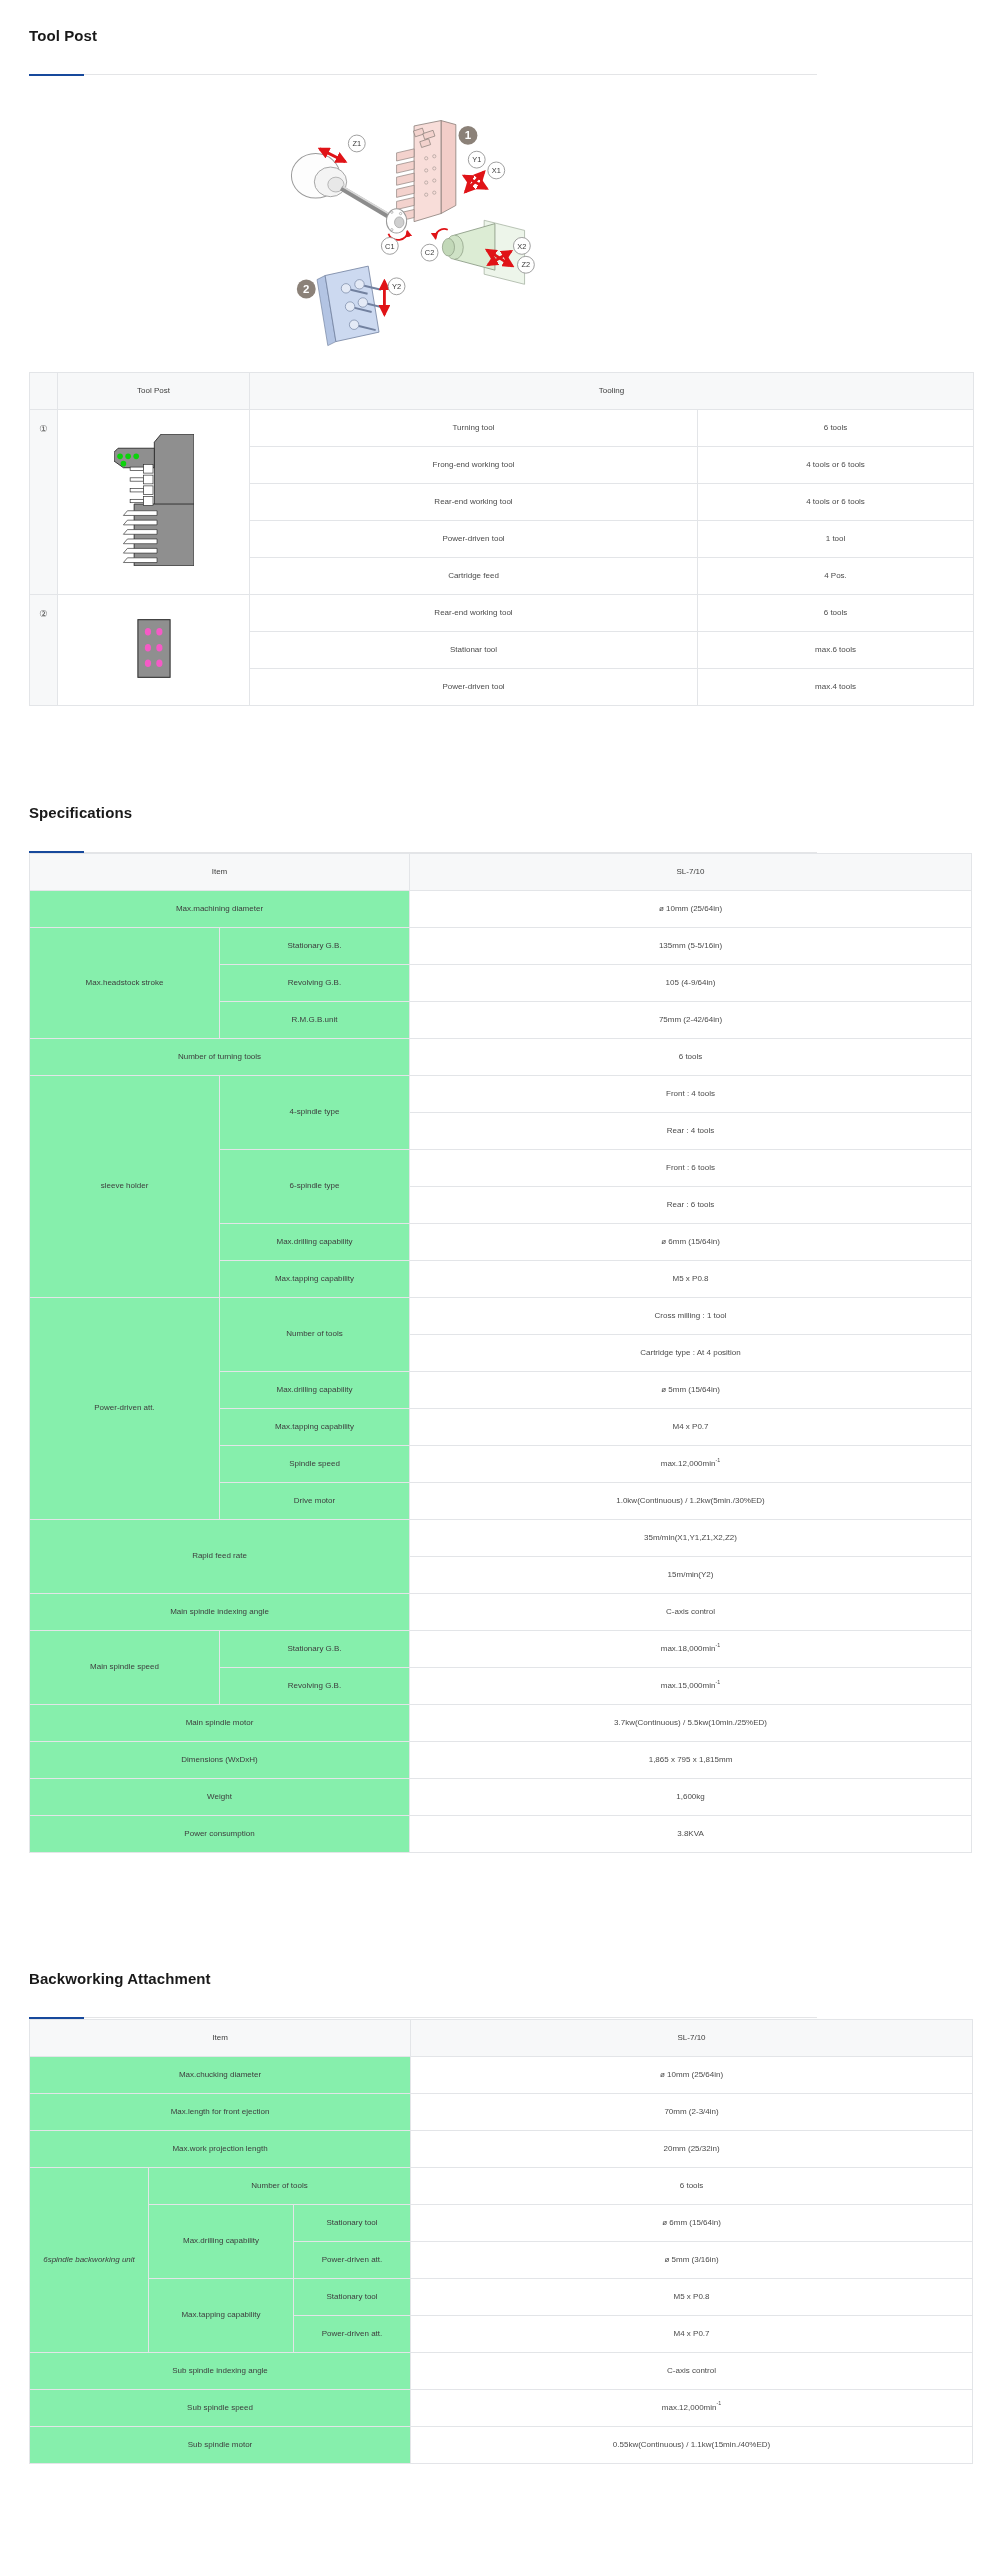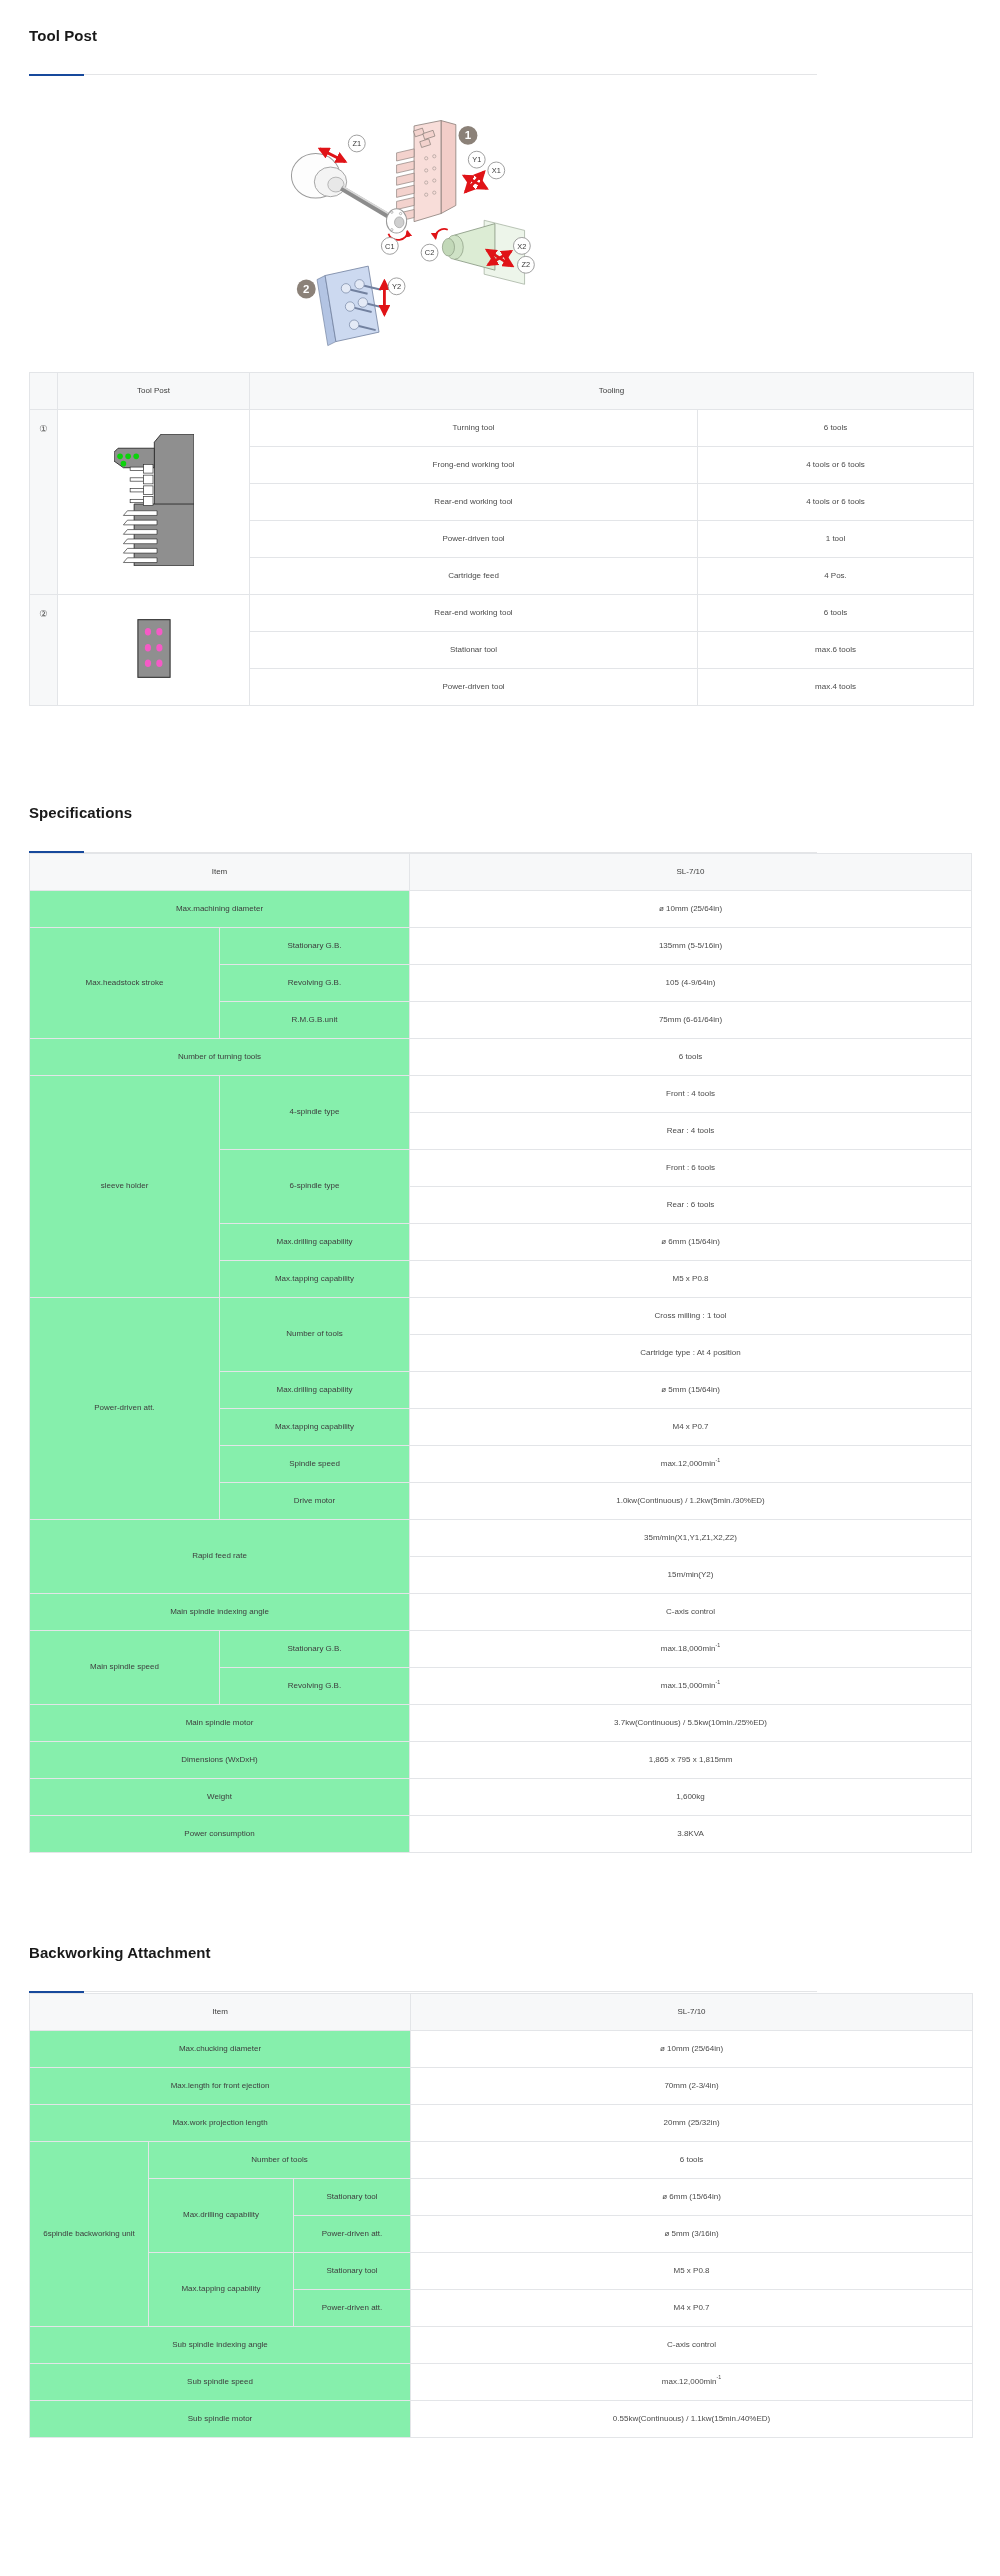--- a/index.html
+++ b/index.html
@@ -8,31 +8,31 @@
 
   h2.sec-title { margin:0; font-size:15px; line-height:1.25; font-weight:700; color:#191919; letter-spacing:0.1px; }
 
   .divider { position:relative; height:2px; margin-top:28px; }
   .divider .line { position:absolute; left:0; right:0; top:0.7px; height:0.7px; background:#e4e5e7; }
   .divider .accent { position:absolute; left:0; top:0; width:55px; height:2px; background:#17499c; }
 
   .diagram-wrap { margin:43px 0 9.4px 0; height:244px; display:flex; justify-content:center; }
 
   .sec-specs { margin-top:98px; }
-  .sec-back  { margin-top:91px; }
+  .sec-back  { margin-top:117px; }
 
   table.t { border-collapse:collapse; table-layout:fixed; width:943px; font-size:8px; color:#4b4b4b; margin-top:0; }
   .t td { border:0.7px solid #e3e5e8; text-align:center; vertical-align:middle; height:37px; padding:1.3px 6.7px; box-sizing:border-box; line-height:1.5; overflow:hidden; }
   .t .hd { background:#f7f8f9; color:#3d3d3d; }
   .t .lbl { background:#86efac; color:#3d3d3d; }
   .t1 { margin-top:0; }
   .t1 .num { background:#f7f8f9; vertical-align:top; padding-top:12px; color:#555; font-size:9.4px; }
   .t1 .img-cell { background:#ffffff; }
   .mt-table { margin-top:46px; }
-  .unit-cell { padding-left:16px; padding-right:16px; }
+  .unit-cell { padding-left:16px; padding-right:16px;font-style:italic; }
 
   sup.u { font-size:5.4px; line-height:0; position:relative; top:-0.7px; }
 
   svg text.dlabel { font-size:11px; fill:#3c3c3c; }
   svg text.dbadge { font-size:17px; font-weight:bold; fill:#ffffff; }
 </style>
 </head>
 <body>
 
 <div class="page">
@@ -293,21 +293,21 @@
         <td class="lbl" rowspan="3">Max.headstock stroke</td>
         <td class="lbl">Stationary G.B.</td>
         <td>135mm (5-5/16in)</td>
       </tr>
       <tr>
         <td class="lbl">Revolving G.B.</td>
         <td>105 (4-9/64in)</td>
       </tr>
       <tr>
         <td class="lbl">R.M.G.B.unit</td>
-        <td>75mm (6-61/64in)</td>
+        <td>75mm (2-42/64in)</td>
       </tr>
       <tr>
         <td class="lbl" colspan="2">Number of turning tools</td>
         <td>6 tools</td>
       </tr>
       <tr>
         <td class="lbl" rowspan="6">sleeve holder</td>
         <td class="lbl" rowspan="2">4-spindle type</td>
         <td>Front : 4 tools</td>
       </tr>

